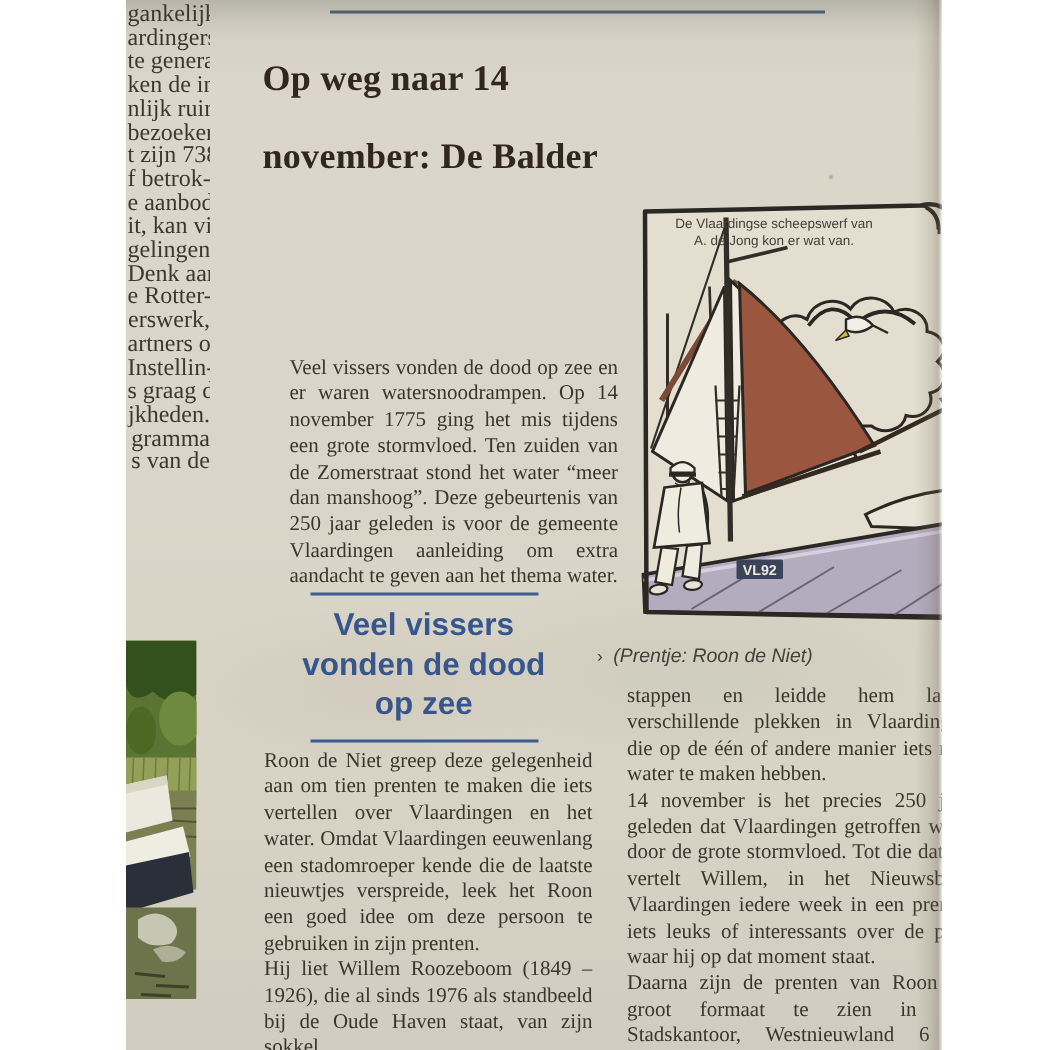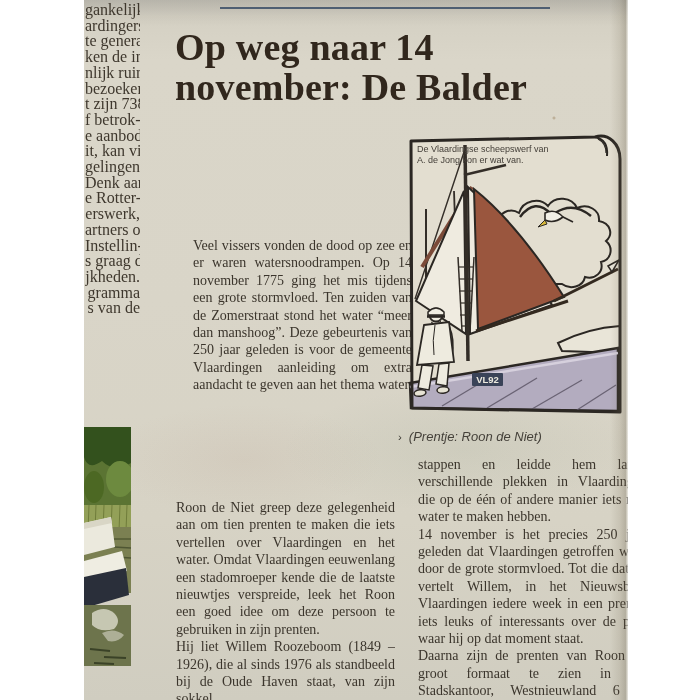--- a/index.html
+++ b/index.html
@@ -31,40 +31,40 @@
   }
   
   .fragments{
     position:absolute;left:1px;top:2px;width:55px;height:312px;overflow:hidden;
     font-size:16px;line-height:15.7px;color:#3e372d;text-align:right;white-space:pre;
   }
   
   .top-rule{position:absolute;left:136px;top:7px;width:330px;height:2.2px;background:#4e5e72;}
   .headline{
     position:absolute;left:91px;top:27px;width:410px;
-    font-weight:700;font-size:38px;line-height:40px;color:#31271d;
+    font-weight:700;font-size:24px;line-height:52px;color:#31271d;
     white-space:pre-line;letter-spacing:.2px;
   }
   .intro{
     position:absolute;left:90px;top:127px;width:219px;
     font-weight:700;font-size:13.5px;line-height:15.2px;color:#38312a;text-align:justify;
   }
   .body-text{font-size:14px;line-height:17.4px;color:#3b352c;text-align:justify;margin-left:20px;}
   .body-text p{margin:0;}
   .left-p1{position:absolute;left:89px;top:237px;width:219px;height:157px;overflow:hidden;}
   .pullquote{position:absolute;left:89px;top:395px;width:219px;text-align:center;}
   .pq-rule{width:152px;height:2.2px;background:#3c5d92;margin:0 auto;}
   .pq-text{
     font-family:"Liberation Sans","DejaVu Sans",sans-serif;
     font-weight:700;font-size:21px;line-height:26.5px;color:#36568c;margin:7px auto 9px;width:190px;
   }
   .left-p2{position:absolute;left:72px;top:499px;width:219px;height:201px;overflow:hidden;}
   .right-col{position:absolute;left:314px;top:456px;width:229px;height:243px;overflow:hidden;}
   
-  .cartoon{position:absolute;left:318px;top:129px;width:226px;height:292px;}
+  .cartoon{position:absolute;left:337px;top:129px;width:226px;height:292px;text-align:center;}
   .cartoon svg{position:absolute;left:0;top:0;}
   .cartoon-note{
     position:absolute;left:15px;width:160px;z-index:2;
     font-family:"Liberation Sans","DejaVu Sans",sans-serif;
     font-size:9px;line-height:10.8px;color:#45403a;white-space:pre-line;
   }
   .note-top{top:15px;}
   .note-bottom{top:41px;}
   .caption{
     position:absolute;left:314px;top:429px;width:250px;
@@ -102,20 +102,25 @@
 s van de</div>
 
   <div class="top-rule"></div>
 
   <h1 class="headline" style="margin:0;">Op weg naar 14
 november: De Balder</h1>
 
 
   <div class="left-p1 body-text">Veel vissers vonden de dood op zee en er waren watersnoodrampen. Op 14 november 1775 ging het mis tijdens een grote stormvloed. Ten zuiden van de Zomerstraat stond het water “meer dan manshoog”. Deze gebeurtenis van 250 jaar geleden is voor de gemeente Vlaardingen aanleiding om extra aandacht te geven aan het thema water.</div>
 
+  <div class="pullquote">
+    <div class="pq-rule"></div>
+    <div class="pq-text">Veel vissers vonden de dood op zee</div>
+    <div class="pq-rule"></div>
+  </div>
 
   <div class="left-p2 body-text">
     <p>Roon de Niet greep deze gelegenheid aan om tien prenten te maken die iets vertellen over Vlaardingen en het water. Omdat Vlaardingen eeuwenlang een stadomroeper kende die de laatste nieuwtjes verspreide, leek het Roon een goed idee om deze persoon te gebruiken in zijn prenten.</p>
     <p>Hij liet Willem Roozeboom (1849 – 1926), die al sinds 1976 als standbeeld bij de Oude Haven staat, van zijn sokkel</p>
   </div>
 
   <div class="cartoon">
     <div class="cartoon-note note-top">De Vlaardingse scheepswerf van
 A. de Jong kon er wat van.</div>
 

